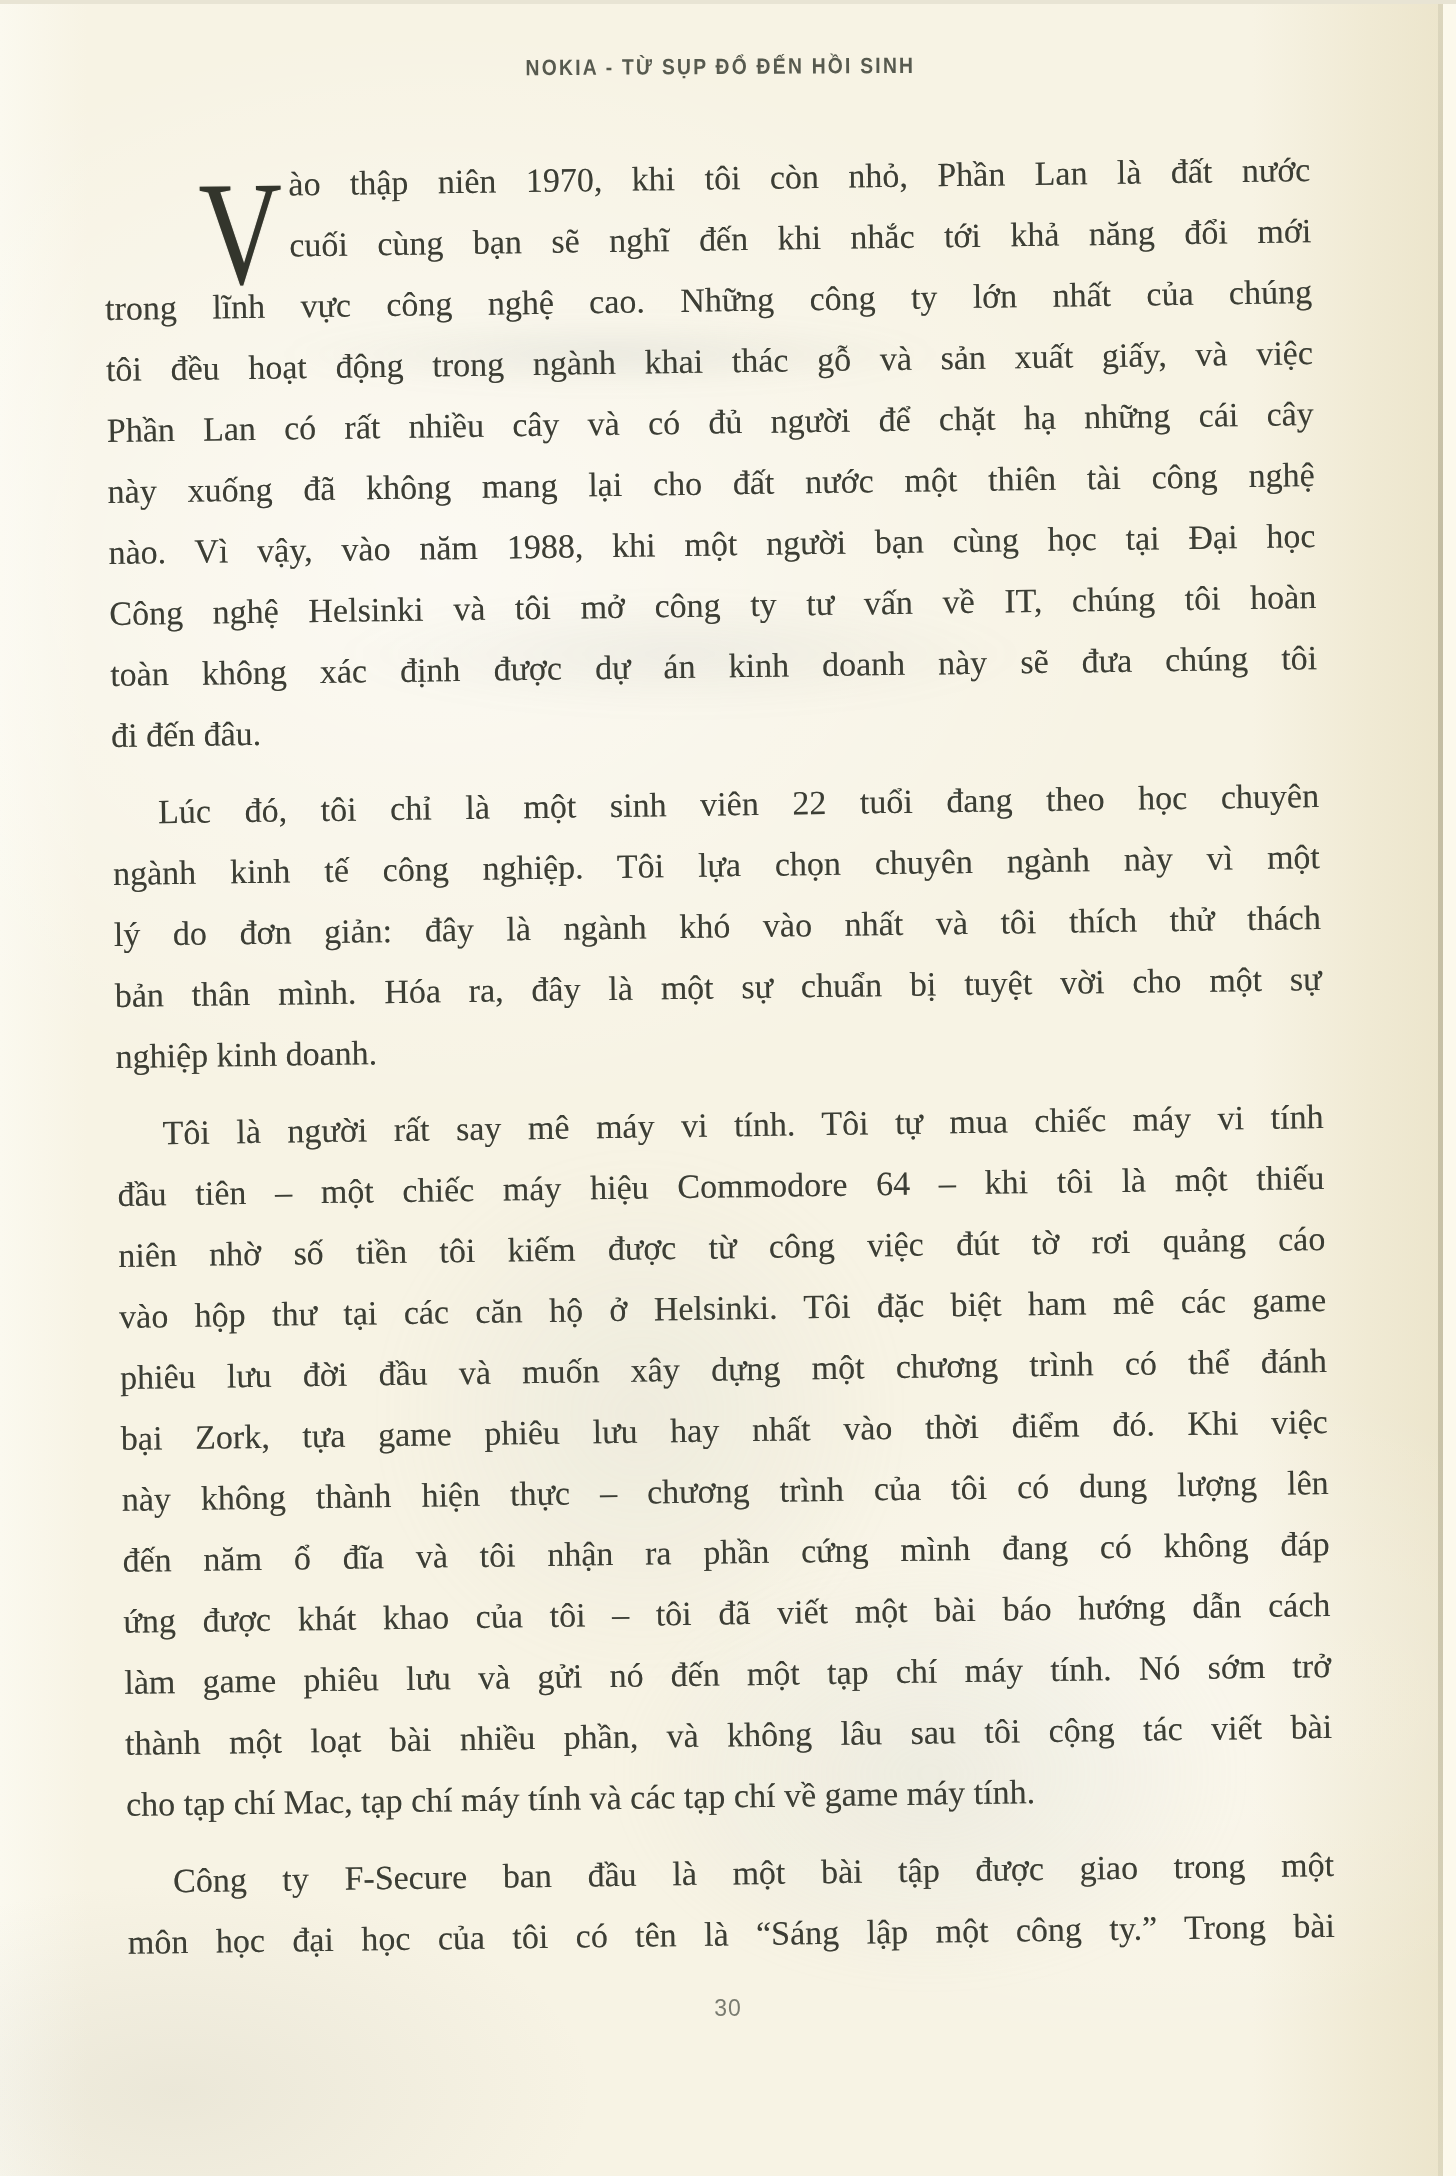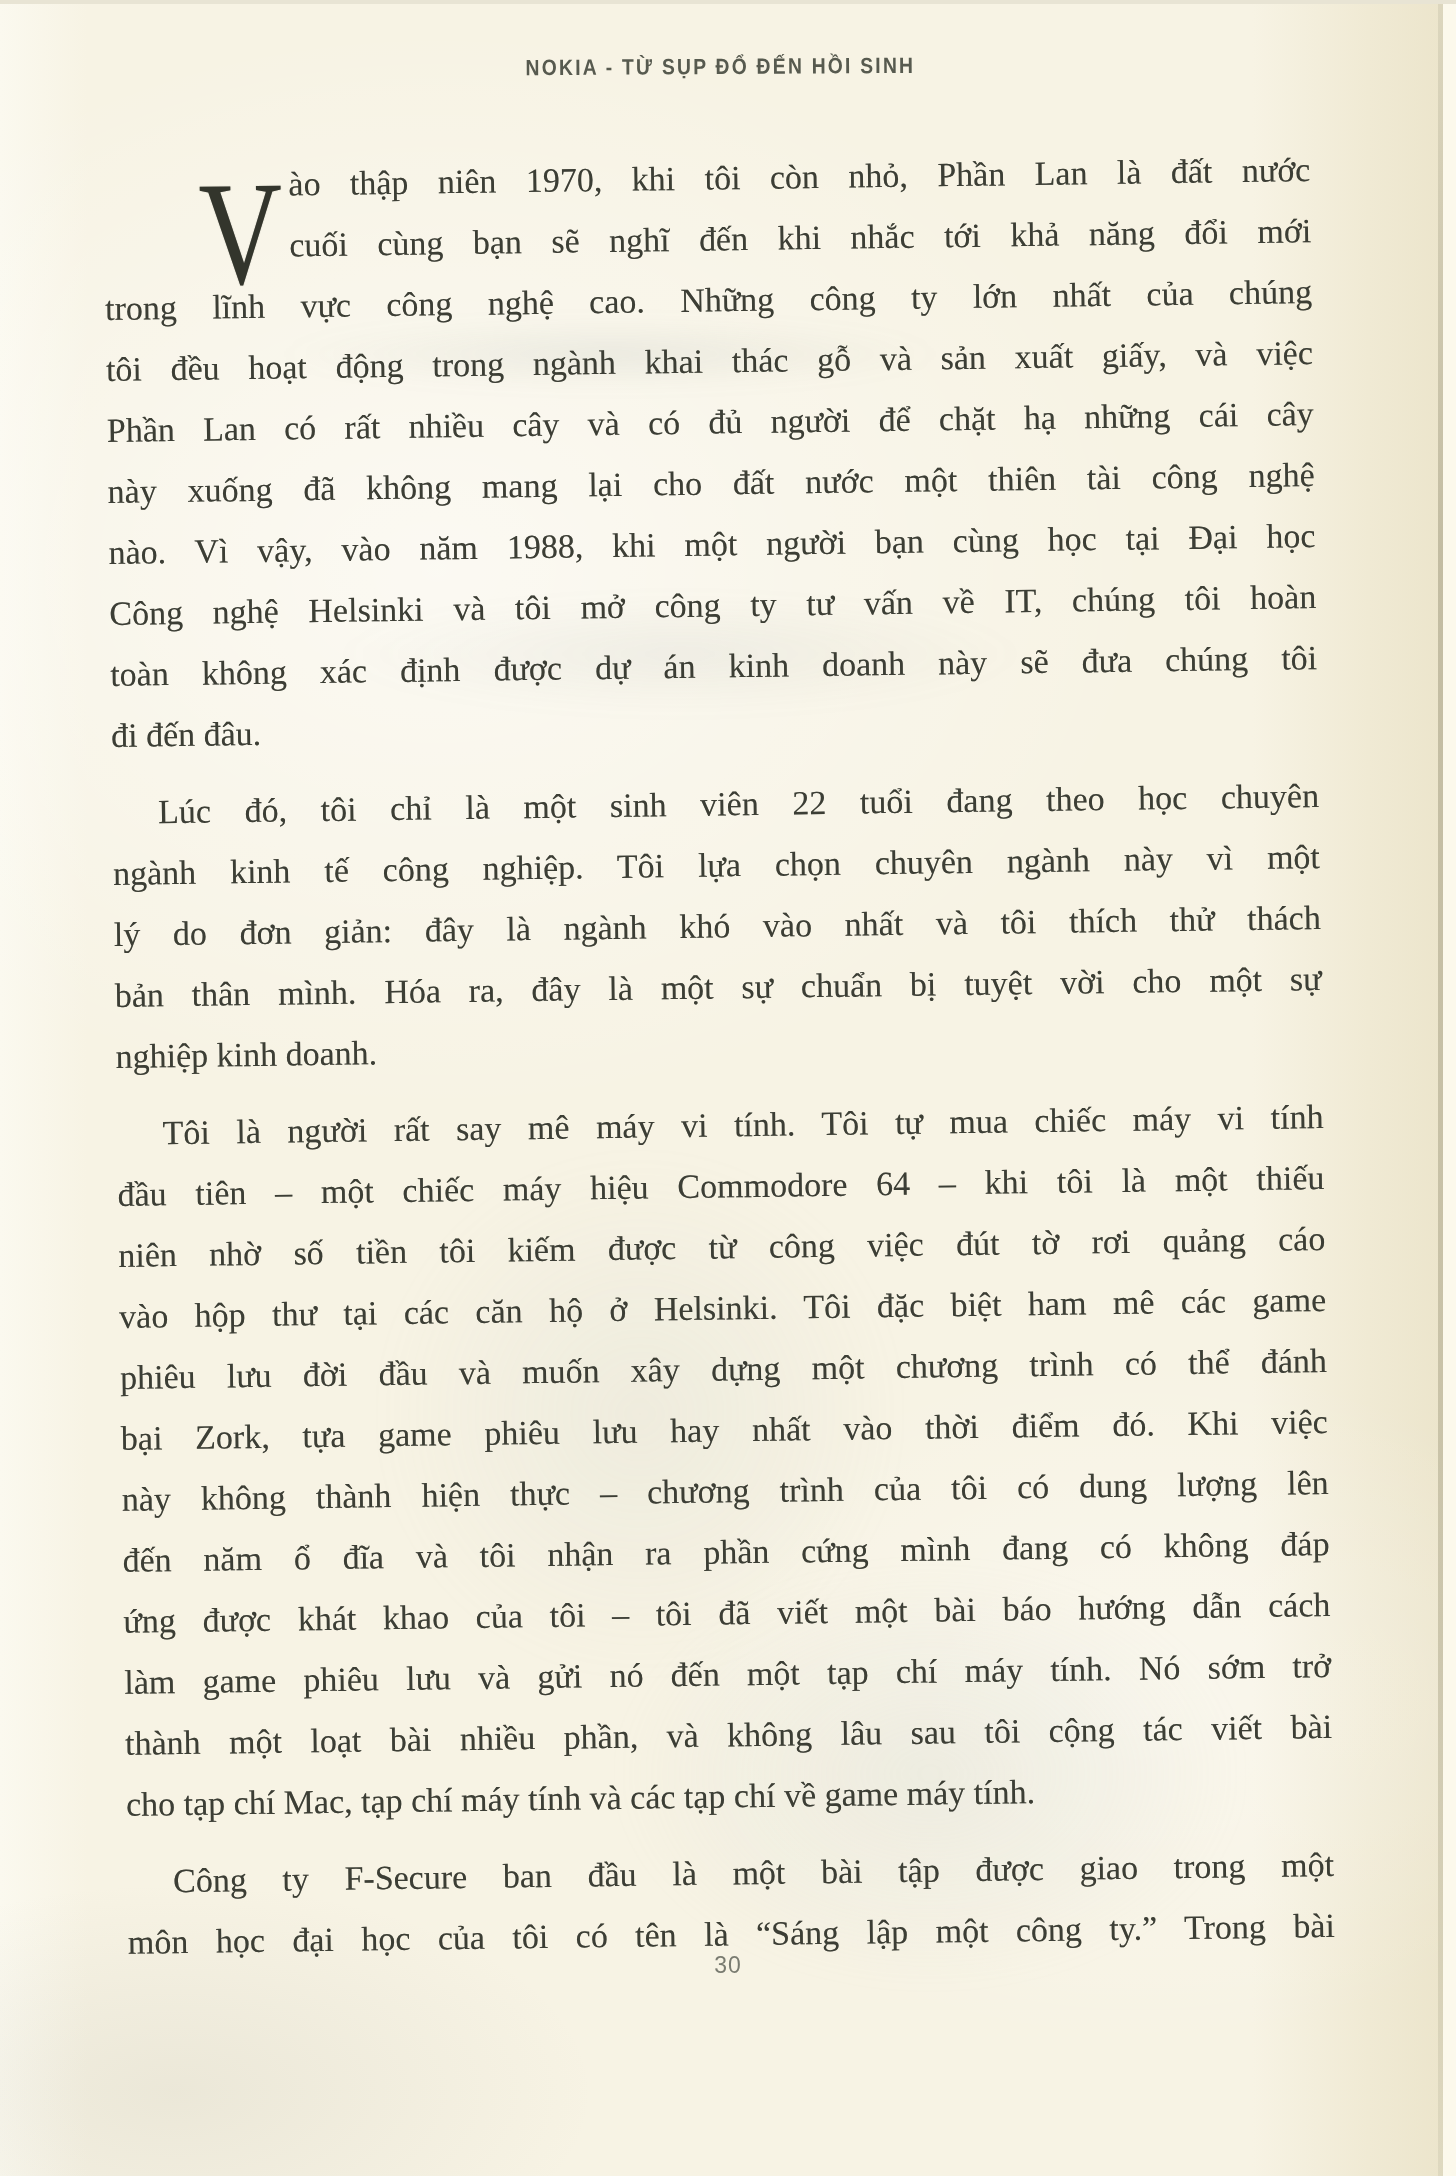--- a/index.html
+++ b/index.html
@@ -58,21 +58,21 @@
   .line.end{text-align-last:left;}
   .line.first{text-indent:46px;}
   .line.dcap{margin-left:185px;}
   .dropcap{
     position:absolute;left:95px;top:5px;
     font-size:148px;line-height:1;color:#33352c;
     transform:scaleX(0.78);transform-origin:left top;
     text-shadow:0 0 1px rgba(45,47,38,0.5);
   }
   .page-number{
-    position:absolute;left:0;top:1948px;width:1456px;
+    position:absolute;left:0;top:1991px;width:1456px;
     text-align:center;color:#797b70;
     font-family:"Liberation Sans", sans-serif;
     font-size:23px;letter-spacing:1px;
   }
 </style>
 </head>
 <body>
 
 <div class="page">
 

